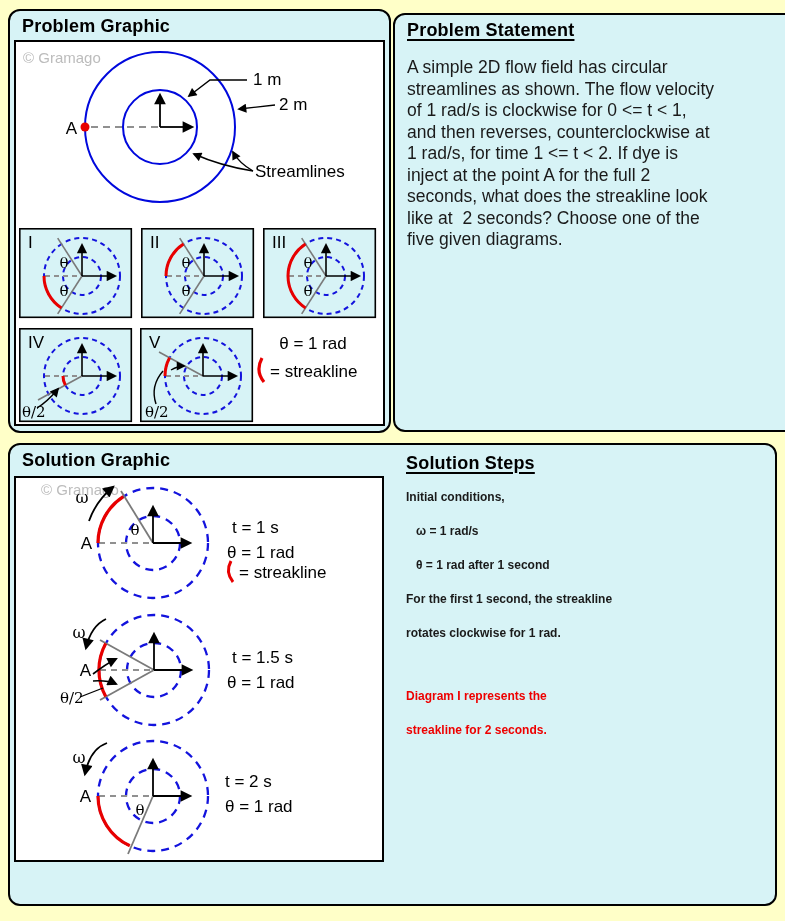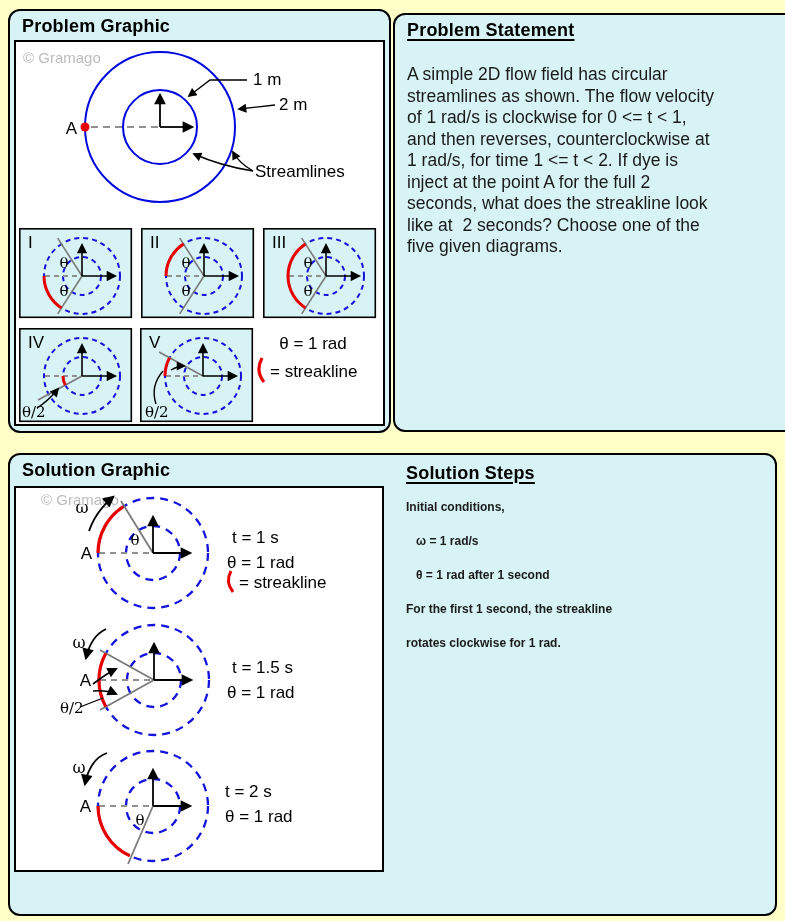--- a/index.html
+++ b/index.html
@@ -19,21 +19,21 @@
   }
   .panel-header{
     position:absolute;left:12px;top:5px;
     font-size:18px;font-weight:bold;color:#000;
     letter-spacing:0.2px;
   }
   .panel-header.underlined{ text-decoration:underline; text-decoration-thickness:2px; text-underline-offset:3px;}
   .graphic-svg{position:absolute;display:block;}
   .txt-block{position:absolute;color:#1a1a1a;}
   .pre{white-space:pre;}
-  .stmt-body{font-size:17.5px;line-height:21.5px;margin-top:16px;}
+  .stmt-body{font-size:17.5px;line-height:21.5px;margin-top:9px;}
   .steps-body{font-size:12px;line-height:34px;font-weight:bold;}
   .steps-red{color:#ee0000;}
   .mt-blank{margin-top:29px;}
 </style>
 </head>
 <body>
 
 <div class="panel" style="left:8px;top:9px;width:383px;height:424px;">
   <div class="panel-header">Problem Graphic</div>
 
@@ -155,21 +155,21 @@
 streamlines as shown. The flow velocity
 of 1 rad/s is clockwise for 0 &lt;= t &lt; 1,
 and then reverses, counterclockwise at
 1 rad/s, for time 1 &lt;= t &lt; 2. If dye is
 inject at the point A for the full 2
 seconds, what does the streakline look
 like at  2 seconds? Choose one of the
 five given diagrams.</div>
 </div>
 
-<div class="panel" style="left:8px;top:453px;width:769px;height:463px;">
+<div class="panel" style="left:8px;top:443px;width:769px;height:463px;">
   <div class="panel-header">Solution Graphic</div>
 
   <svg class="graphic-svg" style="left:3px;top:30px;" width="372" height="388" viewBox="0 0 372 388">
     <defs>
       <marker id="ahB" viewBox="0 0 10 10" refX="8" refY="5" markerWidth="8" markerHeight="6.5" orient="auto-start-reverse">
         <path d="M0 0 L10 5 L0 10 z" fill="#000"></path>
       </marker>
     </defs>
     <rect x="2" y="2" width="368" height="384" fill="#ffffff" stroke="#000" stroke-width="2"></rect>
     <text x="28" y="20" font-size="15" fill="#bcbcbc">© Gramago</text>
@@ -229,14 +229,16 @@
     </g>
   </svg>
 
   <div class="txt-block" style="left:396px;top:8px;width:370px;">
     <div class="panel-header underlined" style="position:static;margin-bottom:6px;">Solution Steps</div>
     <div class="steps-body pre">Initial conditions,
 &nbsp;&nbsp;&nbsp;ω = 1 rad/s
 &nbsp;&nbsp;&nbsp;θ = 1 rad after 1 second
 For the first 1 second, the streakline
 rotates clockwise for 1 rad.</div>
+    <div class="steps-body pre mt-blank steps-red">Diagram I represents the
+streakline for 2 seconds.</div>
   </div>
 </div>
 
 </body></html>

